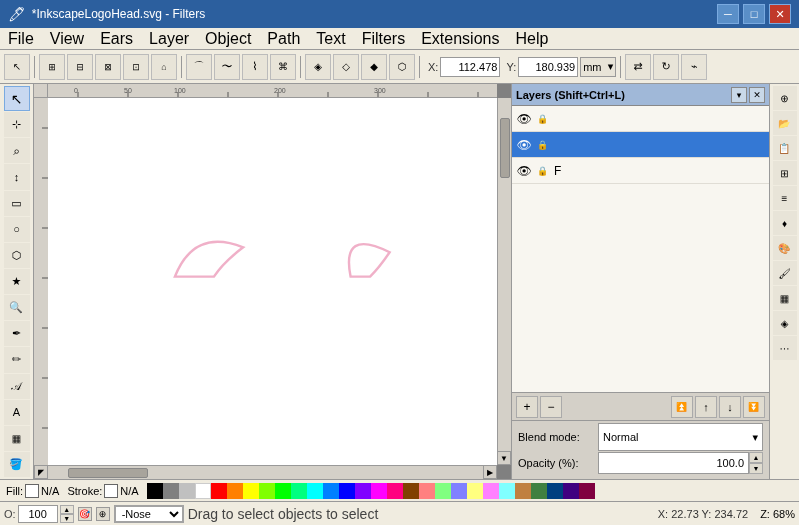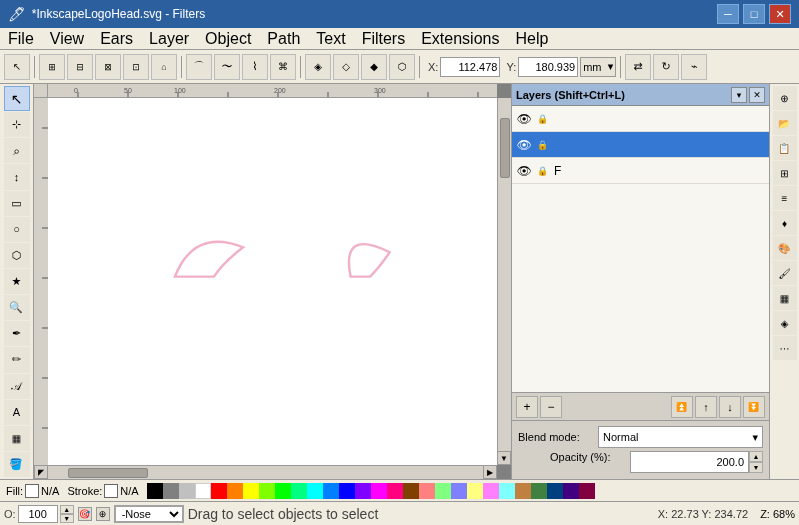--- a/index.html
+++ b/index.html
@@ -215,27 +215,27 @@
     #blend-section {
       padding: 4px 6px;
       background: #d4d0c8;
       border-top: 1px solid #999;
     }
     .blend-row {
       display: flex; align-items: center; height: 24px;
     }
     .blend-label { font-size: 11px; width: 80px; }
     .blend-select {
-      flex: 1; height: 22px; background: white;
+      flex: 1; height: 28px; background: white;
       border: 1px solid #999; font-size: 11px;
       display: flex; align-items: center; justify-content: space-between;
       padding: 0 4px; cursor: pointer;
     }
     .opacity-row {
-      display: flex; align-items: flex-start; height: 24px; margin-top: 2px; margin-left: 32px;
+      display: flex; align-items: center; height: 24px; margin-top: 2px;
     }
     .opacity-label { font-size: 11px; width: 80px; }
     .opacity-input {
       flex: 1; height: 22px; background: white;
       border: 1px solid #999; font-size: 11px;
       text-align: right; padding: 0 4px;
       display: flex; align-items: center; justify-content: flex-end;
     }
     .opacity-spinners {
       display: flex; flex-direction: column; width: 14px;
@@ -510,21 +510,21 @@
           <span class="blend-label">Blend mode:</span>
           <div class="blend-select">
             <span>Normal</span>
             <span>▾</span>
           </div>
         </div>
         <div class="opacity-row">
           <span class="opacity-label">Opacity (%):</span>
           <div style="display:flex;align-items:center;flex:1;">
             <div class="opacity-input" style="flex:1;">
-              <span>200.0</span>
+              <span>100.0</span>
             </div>
             <div class="opacity-spinners">
               <div class="spin-btn">▲</div>
               <div class="spin-btn">▼</div>
             </div>
           </div>
         </div>
       </div>
     </div>
   </div>

